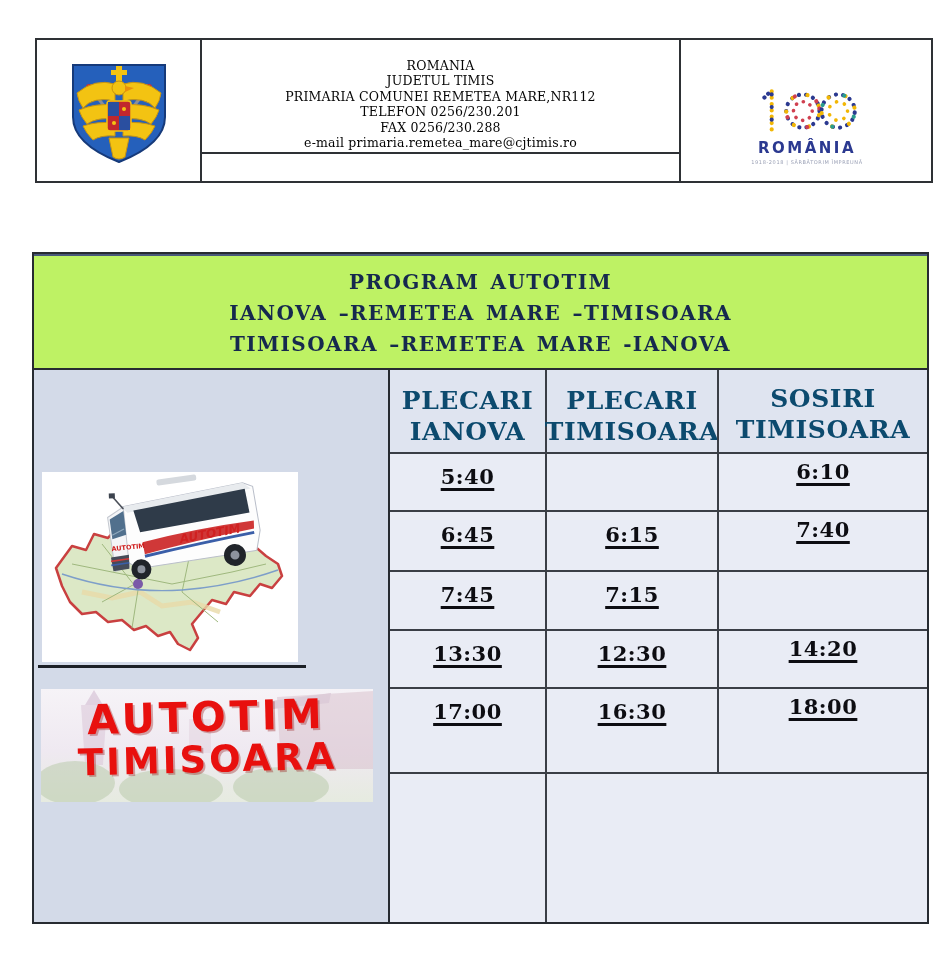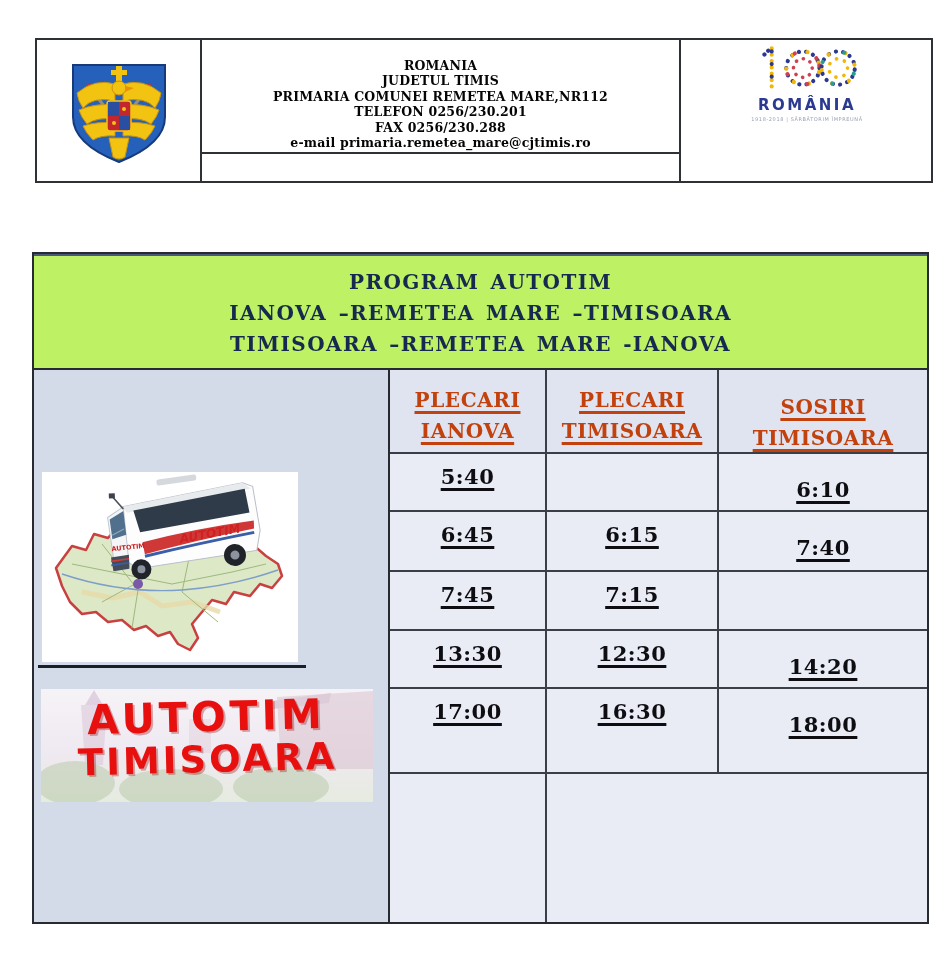--- a/index.html
+++ b/index.html
@@ -8,23 +8,23 @@
   .page { position:relative; width:945px; height:960px; background:#fff; overflow:hidden; }
 
   
   .header-box { position:absolute; left:35px; top:38px; width:898px; height:145px;
     border:2px solid #2e3135; background:#fff; }
   .hb-v1 { position:absolute; left:163px; top:0; width:2px; height:100%; background:#2e3135; }
   .hb-v2 { position:absolute; left:642px; top:0; width:2px; height:100%; background:#2e3135; }
   .hb-h  { position:absolute; left:165px; top:112px; width:477px; height:2px; background:#2e3135; }
   .coa   { position:absolute; left:31px; top:21px; width:102px; height:104px; }
   .addr  { position:absolute; left:165px; top:18px; width:477px; text-align:center;
-    font-weight:bold; font-size:12.5px; line-height:15.4px; color:#050505; letter-spacing:0.2px; }
+    font-weight:normal; font-size:12.5px; line-height:15.4px; color:#050505; letter-spacing:0.2px; }
   .centenary { position:absolute; left:644px; top:0; width:252px; height:125px;
-    display:flex; flex-direction:column; align-items:center; justify-content:flex-start; }
+    display:flex; flex-direction:column; align-items:center; justify-content:flex-end; }
   .cent-country { font-family:"DejaVu Sans", sans-serif; font-weight:bold; font-size:15px;
     color:#2b3990; letter-spacing:2.5px; margin-top:2px; }
   .cent-tagline { font-family:"DejaVu Sans", sans-serif; font-size:5px; color:#9aa0b5; letter-spacing:0.6px; margin-top:2px; }
 
   
   .schedule { position:absolute; left:32px; top:252px; width:897px; height:672px;
     border:2px solid #272b31; background:#e9ecf5; }
   .title-bar { height:116px; background:#bef264; border-top:2px solid #49597a;
     border-bottom:2px solid #272b31; text-align:center; color:#16294e;
     padding-top:11px; }
@@ -34,26 +34,26 @@
   .time-grid { flex:1; display:flex; flex-direction:column; }
   .trow { display:flex; border-bottom:2px solid #3a3e46; }
   .trow:last-child { border-bottom:none; flex:1; }
   .trow.head { height:84px; }
   .trow.r0 { height:58px; } .trow.r1 { height:60px; } .trow.r2 { height:59px; }
   .trow.r3 { height:58px; } .trow.r4 { height:58px; } .trow.r5 { height:85px; }
   .tcell { display:flex; justify-content:center; align-items:flex-start; background:#e9ecf5; }
   .c1 { width:155px; } .c2 { width:172px; border-left:2px solid #3a3e46; }
   .c3 { flex:1; border-left:2px solid #3a3e46; }
   .head .tcell { background:#dfe4f0; flex-direction:column; align-items:center; padding-top:8px; }
-  .head-label { font-weight:bold; font-size:20px; color:#c2410c; letter-spacing:0.6px;
-    line-height:31px; text-decoration:underline; text-decoration-thickness:2.5px; text-underline-offset:4px; }
+  .head-label { font-weight:bold; font-size:25px; color:#0c4a6e; letter-spacing:0.6px;
+    line-height:31px; text-decoration-thickness:2.5px; text-underline-offset:4px; }
   .time { font-weight:bold; font-size:21px; color:#0d0d12; letter-spacing:0.5px;
     text-decoration:underline; text-decoration-thickness:2.5px; text-underline-offset:4px; }
   .tcell.c1, .tcell.c2 { padding-top:10px; }
-  .tcell.c3 { padding-top:23px; }
+  .tcell.c3 { padding-top:5px; }
   .trow.r6 .tcell.c2 { padding-top:17px; }
 
   
   .map-box { position:absolute; left:8px; top:102px; width:256px; height:190px; background:#ffffff; }
   .map-underline { position:absolute; left:4px; top:295px; width:268px; height:3px; background:#1c2026; }
   .brand-box { position:absolute; left:7px; top:319px; width:332px; height:113px; overflow:hidden;
     background:linear-gradient(#f6f3f7 0%, #efe9f1 55%, #e6ebe0 100%); }
   .brand-bg { position:absolute; left:0; top:0; width:100%; height:100%; }
   .brand-text { position:absolute; left:0; top:6px; width:100%; text-align:center;
     transform:rotate(-1.5deg); color:#e8100e; font-family:"DejaVu Sans", sans-serif; font-weight:bold;

